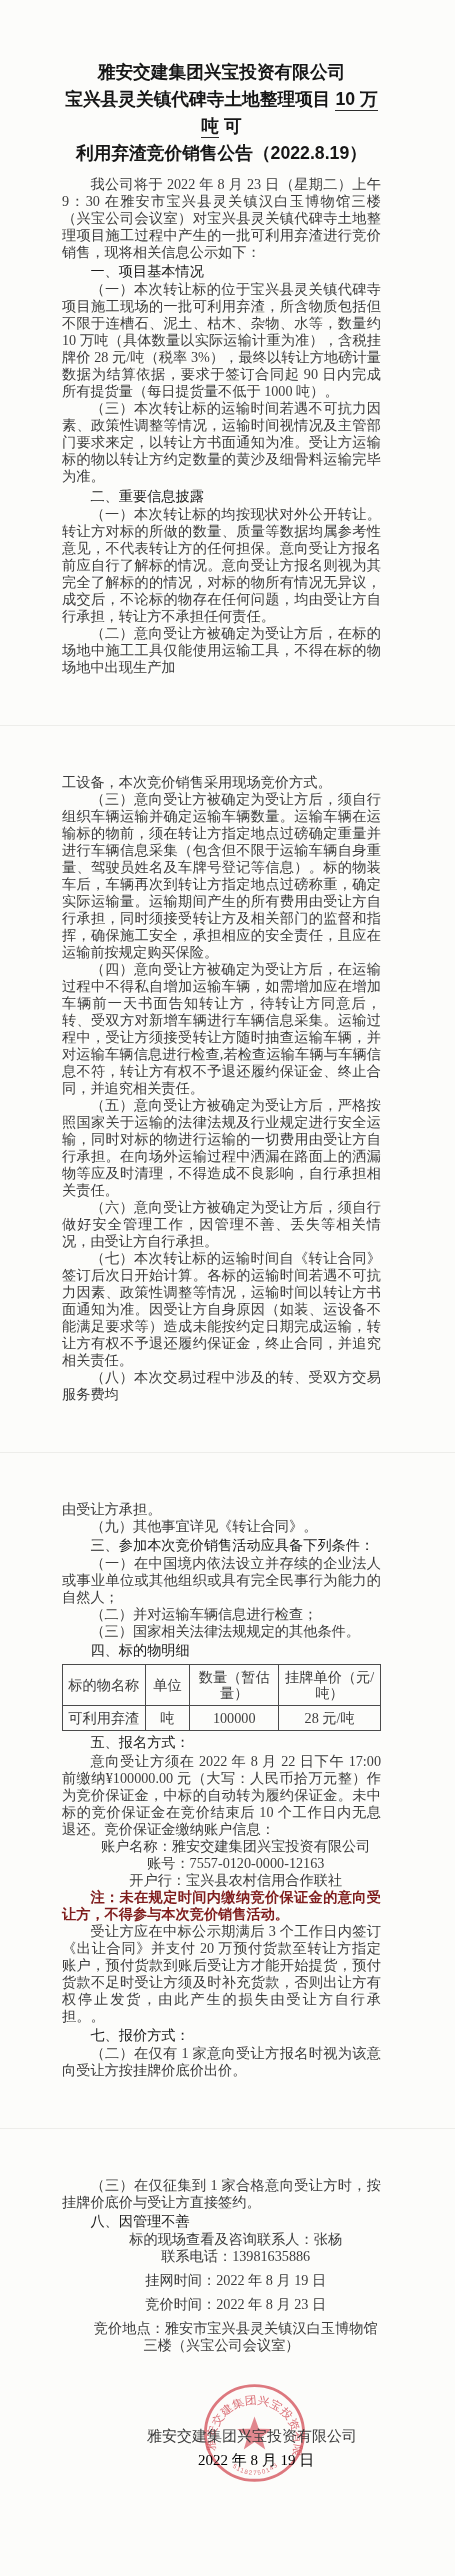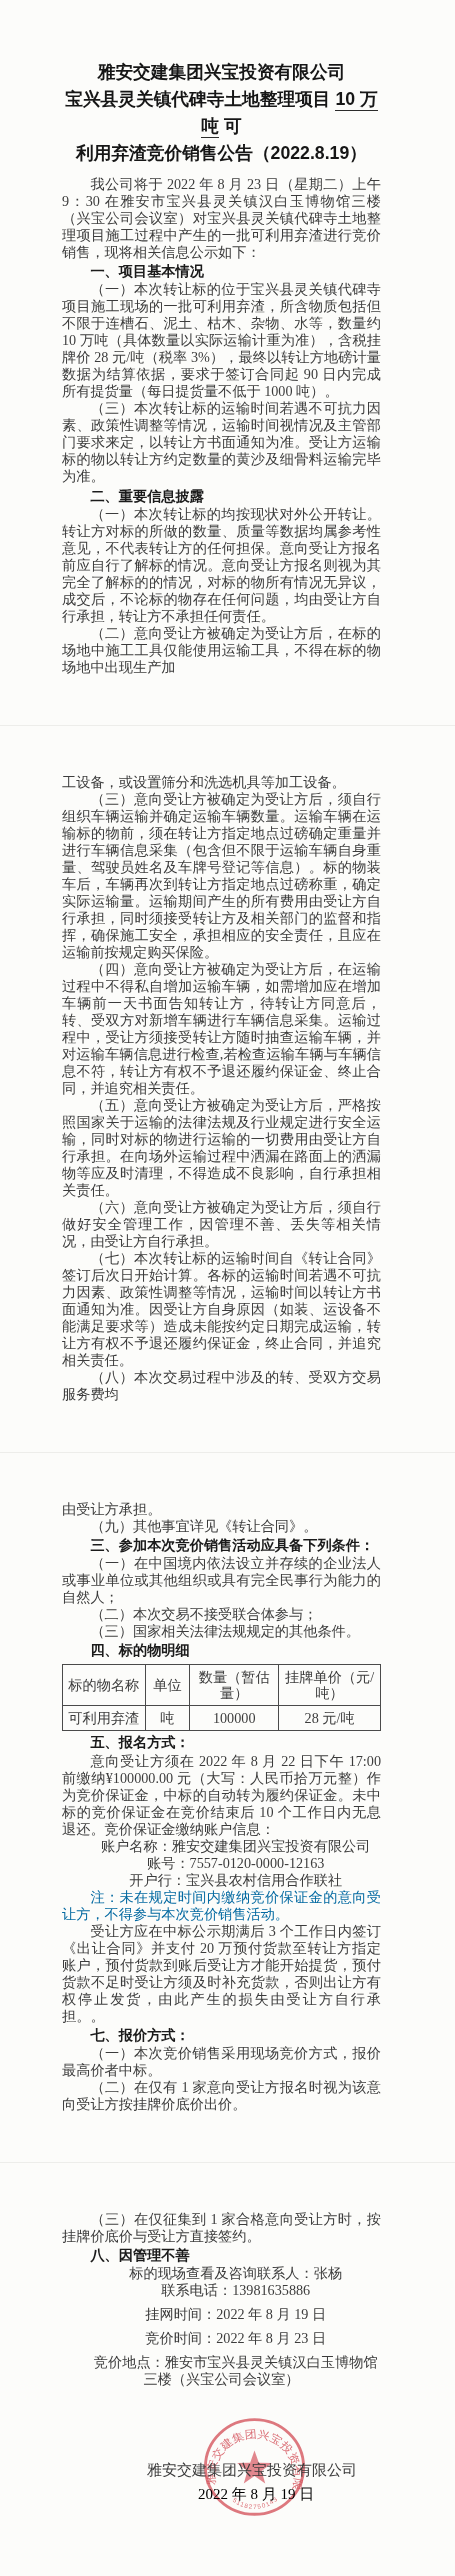--- a/index.html
+++ b/index.html
@@ -14,24 +14,24 @@
     font-family:"Liberation Sans","DejaVu Sans",sans-serif;
     font-weight:bold;color:#161616;
     font-size:17.7px;line-height:27px;text-align:center;
     margin-bottom:9px;
   }
   .u{border-bottom:1.7px solid #2b2b2b;padding-bottom:0.6px;}
   .para{margin:0;font-size:14.2px;line-height:17px;text-align:justify;text-indent:2em;}
   .cont{text-indent:0;}
   .kv{text-align:center;}
   .spaced{margin-top:6.8px;}
-  .note{font-family:"Liberation Sans","DejaVu Sans",sans-serif;font-weight:normal;color:#0369a1;}
+  .note{font-family:"Liberation Sans","DejaVu Sans",sans-serif;font-weight:bold;color:#7f1d1d;}
   .heading{
     font-family:"Liberation Sans","DejaVu Sans",sans-serif;
-    font-weight:bold;color:#1b1b1b;
+    font-weight:normal;color:#1b1b1b;
     font-size:14.2px;line-height:17px;text-indent:2em;margin:2.3px 0 1.1px 0;
   }
   .page-gap{height:98px;position:relative;}
   .page-gap::after{
     content:"";position:absolute;left:-62px;right:-75px;top:50%;height:0.6px;background:#ededea;
   }
   table.subject{border-collapse:collapse;width:100%;margin:4.6px 0 3.4px 0;}
   table.subject th,table.subject td{
     border:1.1px solid #4a4a4a;text-align:center;vertical-align:middle;
     font-size:14.2px;line-height:16px;font-weight:normal;padding:4px 2.3px;color:#3c3c3c;
@@ -56,33 +56,33 @@
 
   <div id="doc-body">
       <p class="para">我公司将于 2022 年 8 月 23 日（星期二）上午 9：30 在雅安市宝兴县灵关镇汉白玉博物馆三楼（兴宝公司会议室）对宝兴县灵关镇代碑寺土地整理项目施工过程中产生的一批可利用弃渣进行竞价销售，现将相关信息公示如下：</p>
       <div class="heading">一、项目基本情况</div>
       <p class="para">（一）本次转让标的位于宝兴县灵关镇代碑寺项目施工现场的一批可利用弃渣，所含物质包括但不限于连槽石、泥土、枯木、杂物、水等，数量约 10 万吨（具体数量以实际运输计重为准），含税挂牌价 28 元/吨（税率 3%），最终以转让方地磅计量数据为结算依据，要求于签订合同起 90 日内完成所有提货量（每日提货量不低于 1000 吨）。</p>
       <p class="para">（三）本次转让标的运输时间若遇不可抗力因素、政策性调整等情况，运输时间视情况及主管部门要求来定，以转让方书面通知为准。受让方运输标的物以转让方约定数量的黄沙及细骨料运输完毕为准。</p>
       <div class="heading">二、重要信息披露</div>
       <p class="para">（一）本次转让标的均按现状对外公开转让。转让方对标的所做的数量、质量等数据均属参考性意见，不代表转让方的任何担保。意向受让方报名前应自行了解标的情况。意向受让方报名则视为其完全了解标的的情况，对标的物所有情况无异议，成交后，不论标的物存在任何问题，均由受让方自行承担，转让方不承担任何责任。</p>
       <p class="para">（二）意向受让方被确定为受让方后，在标的场地中施工工具仅能使用运输工具，不得在标的物场地中出现生产加</p>
       <div class="page-gap"></div>
-      <p class="para cont">工设备，或设置筛分和洗选机具等加工设备。</p>
+      <p class="para cont">工设备，本次竞价销售采用现场竞价方式。</p>
       <p class="para">（三）意向受让方被确定为受让方后，须自行组织车辆运输并确定运输车辆数量。运输车辆在运输标的物前，须在转让方指定地点过磅确定重量并进行车辆信息采集（包含但不限于运输车辆自身重量、驾驶员姓名及车牌号登记等信息）。标的物装车后，车辆再次到转让方指定地点过磅称重，确定实际运输量。运输期间产生的所有费用由受让方自行承担，同时须接受转让方及相关部门的监督和指挥，确保施工安全，承担相应的安全责任，且应在运输前按规定购买保险。</p>
       <p class="para">（四）意向受让方被确定为受让方后，在运输过程中不得私自增加运输车辆，如需增加应在增加车辆前一天书面告知转让方，待转让方同意后，转、受双方对新增车辆进行车辆信息采集。运输过程中，受让方须接受转让方随时抽查运输车辆，并对运输车辆信息进行检查,若检查运输车辆与车辆信息不符，转让方有权不予退还履约保证金、终止合同，并追究相关责任。</p>
       <p class="para">（五）意向受让方被确定为受让方后，严格按照国家关于运输的法律法规及行业规定进行安全运输，同时对标的物进行运输的一切费用由受让方自行承担。在向场外运输过程中洒漏在路面上的洒漏物等应及时清理，不得造成不良影响，自行承担相关责任。</p>
       <p class="para">（六）意向受让方被确定为受让方后，须自行做好安全管理工作，因管理不善、丢失等相关情况，由受让方自行承担。</p>
       <p class="para">（七）本次转让标的运输时间自《转让合同》签订后次日开始计算。各标的运输时间若遇不可抗力因素、政策性调整等情况，运输时间以转让方书面通知为准。因受让方自身原因（如装、运设备不能满足要求等）造成未能按约定日期完成运输，转让方有权不予退还履约保证金，终止合同，并追究相关责任。</p>
       <p class="para">（八）本次交易过程中涉及的转、受双方交易服务费均</p>
       <div class="page-gap"></div>
       <p class="para cont">由受让方承担。</p>
       <p class="para">（九）其他事宜详见《转让合同》。</p>
       <div class="heading">三、参加本次竞价销售活动应具备下列条件：</div>
       <p class="para">（一）在中国境内依法设立并存续的企业法人或事业单位或其他组织或具有完全民事行为能力的自然人；</p>
-      <p class="para">（二）本次交易不接受联合体参与；</p>
+      <p class="para">（二）并对运输车辆信息进行检查；</p>
       <p class="para">（三）国家相关法律法规规定的其他条件。</p>
       <div class="heading">四、标的物明细</div>
       <table class="subject">
         <colgroup>
           <col style="width: 26%;">
           <col style="width: 14%;">
           <col style="width: 28%;">
           <col style="width: 32%;">
         </colgroup>
         <thead>
@@ -103,21 +103,20 @@
         </tbody>
       </table>
       <div class="heading">五、报名方式：</div>
       <p class="para">意向受让方须在 2022 年 8 月 22 日下午 17:00 前缴纳¥100000.00 元（大写：人民币拾万元整）作为竞价保证金，中标的自动转为履约保证金。未中标的竞价保证金在竞价结束后 10 个工作日内无息退还。竞价保证金缴纳账户信息：</p>
       <p class="para kv">账户名称：雅安交建集团兴宝投资有限公司</p>
       <p class="para kv">账号：7557-0120-0000-12163</p>
       <p class="para kv">开户行：宝兴县农村信用合作联社</p>
       <p class="para note">注：未在规定时间内缴纳竞价保证金的意向受让方，不得参与本次竞价销售活动。</p>
       <p class="para">受让方应在中标公示期满后 3 个工作日内签订《出让合同》并支付 20 万预付货款至转让方指定账户，预付货款到账后受让方才能开始提货，预付货款不足时受让方须及时补充货款，否则出让方有权停止发货，由此产生的损失由受让方自行承担。。</p>
       <div class="heading">七、报价方式：</div>
-      <p class="para">（一）本次竞价销售采用现场竞价方式，报价最高价者中标。</p>
       <p class="para">（二）在仅有 1 家意向受让方报名时视为该意向受让方按挂牌价底价出价。</p>
       <div class="page-gap"></div>
       <p class="para">（三）在仅征集到 1 家合格意向受让方时，按挂牌价底价与受让方直接签约。</p>
       <div class="heading">八、因管理不善</div>
       <p class="para kv">标的现场查看及咨询联系人：张杨</p>
       <p class="para kv">联系电话：13981635886</p>
       <p class="para kv spaced">挂网时间：2022 年 8 月 19 日</p>
       <p class="para kv spaced">竞价时间：2022 年 8 月 23 日</p>
       <p class="para kv spaced">竞价地点：雅安市宝兴县灵关镇汉白玉博物馆三楼（兴宝公司会议室）</p>
     </div>

